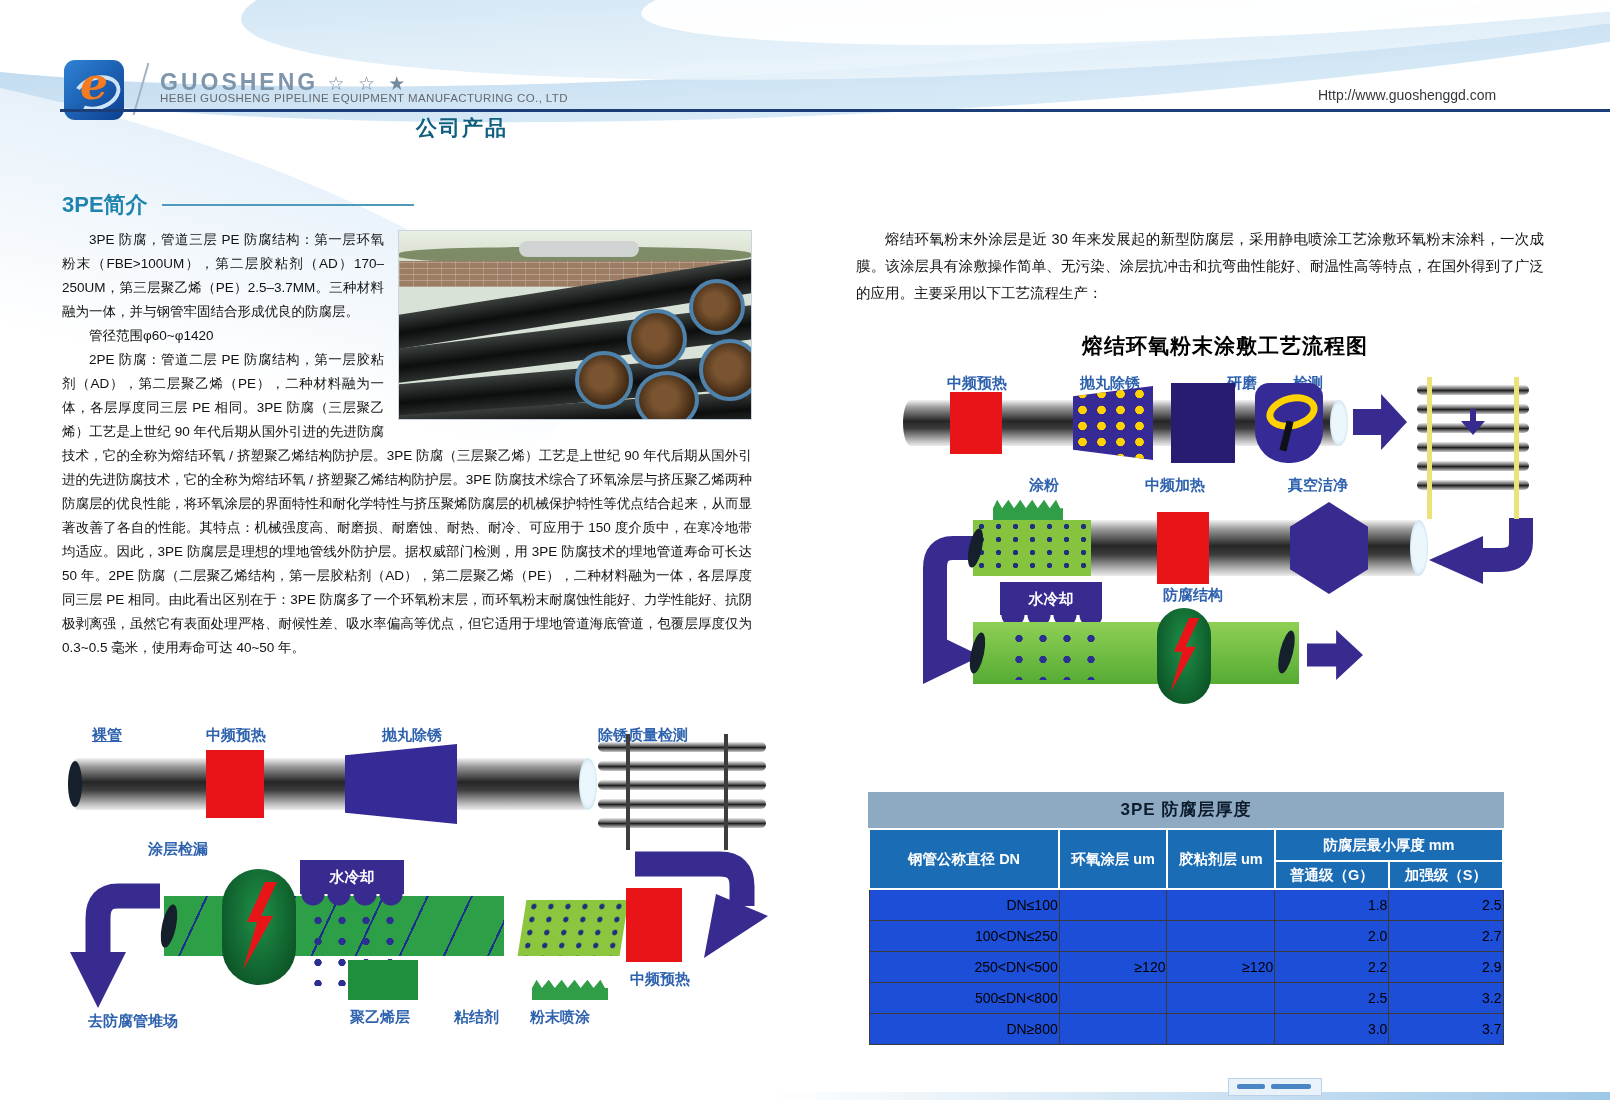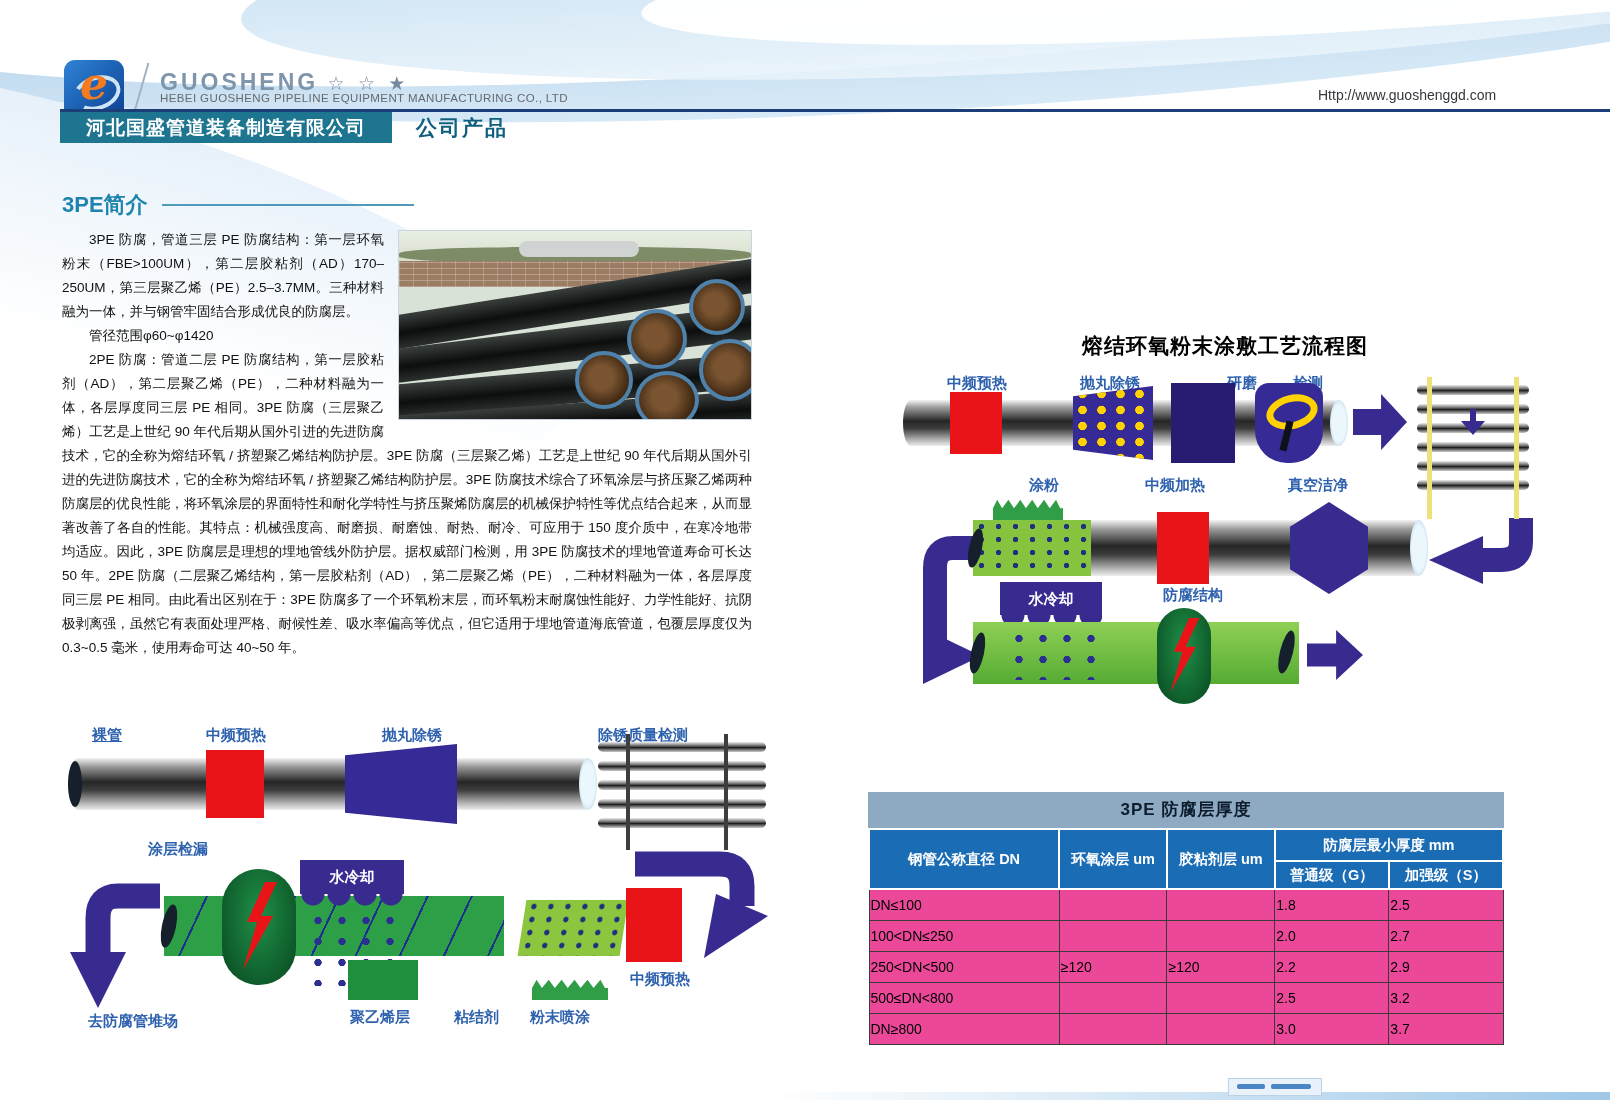--- a/index.html
+++ b/index.html
@@ -107,21 +107,21 @@
   .rightcol{position:absolute;left:856px;top:226px;width:688px;font-size:14.5px;line-height:27px;text-align:justify;}
   .rightcol p{margin:0;text-indent:2em;}
 
   
   .tblwrap{position:absolute;left:868px;top:792px;width:636px;}
   .tbltitle{height:36px;line-height:36px;text-align:center;background:#8ea9c2;color:#0c1c2c;
         font-weight:bold;font-size:17px;letter-spacing:1px;}
   table.spec{width:100%;border-collapse:collapse;table-layout:fixed;}
   table.spec th{background:#1a6cb5;color:#fff;font-size:14.5px;font-weight:bold;border:2px solid #fff;padding:0;}
   table.spec .h1{height:32px;} table.spec .h2{height:28px;}
-  table.spec td{border:1px solid #3a3a3a;text-align:left;font-size:14px;height:28px;color:#000;background:#ec4899;}
+  table.spec td{border:1px solid #3a3a3a;text-align:right;font-size:14px;height:28px;color:#000;background:#1d4ed8;}
   .wm{position:absolute;left:1228px;top:1078px;width:92px;height:16px;background:#e9f2fa;border:1px solid #b9d2e8;}
   .wm i{position:absolute;top:5px;height:5px;background:#4a86c6;border-radius:2px;}
 </style>
 </head>
 <body>
 
 <div class="page">
 
   <div class="sw sw1"></div>
   <div class="sw sw2"></div>
@@ -132,21 +132,20 @@
 
   <div class="logo">
     <span class="ring"></span>
     <span class="e">e</span>
   </div>
   <div class="slash"></div>
   <div class="brand"><span>GUOSHENG</span> <span class="stars">☆ ☆ ★</span></div>
   <div class="brand-sub">HEBEI GUOSHENG PIPELINE EQUIPMENT MANUFACTURING CO., LTD</div>
   <div class="url">Http://www.guoshenggd.com</div>
   <div class="navline"></div>
-  <div class="tealbar">河北国盛管道装备制造有限公司</div>
   <div class="pagetag">公司产品</div>
 
   <div class="leftcol">
     <span class="h-intro">3PE简介</span><span class="h-line"></span>
     <div class="introtext">
       <div class="photo">
         <div class="sky"></div>
         <div class="trees"></div>
         <div class="tank"></div>
         <div class="wall"></div>
@@ -159,20 +158,23 @@
         <div class="pend" style="right:-10px;top:108px;width:62px;height:62px;"></div>
         <div class="pend" style="right:52px;top:140px;width:64px;height:58px;"></div>
         <div class="pend" style="right:118px;top:120px;width:58px;height:58px;"></div>
       </div>
       <p>3PE 防腐，管道三层 PE 防腐结构：第一层环氧粉末（FBE&gt;100UM），第二层胶粘剂（AD）170–250UM，第三层聚乙烯（PE）2.5–3.7MM。三种材料融为一体，并与钢管牢固结合形成优良的防腐层。</p>
       <p>管径范围φ60~φ1420</p>
       <p>2PE 防腐：管道二层 PE 防腐结构，第一层胶粘剂（AD），第二层聚乙烯（PE），二种材料融为一体，各层厚度同三层 PE 相同。3PE 防腐（三层聚乙烯）工艺是上世纪 90 年代后期从国外引进的先进防腐技术，它的全称为熔结环氧 / 挤塑聚乙烯结构防护层。3PE 防腐（三层聚乙烯）工艺是上世纪 90 年代后期从国外引进的先进防腐技术，它的全称为熔结环氧 / 挤塑聚乙烯结构防护层。3PE 防腐技术综合了环氧涂层与挤压聚乙烯两种防腐层的优良性能，将环氧涂层的界面特性和耐化学特性与挤压聚烯防腐层的机械保护特性等优点结合起来，从而显著改善了各自的性能。其特点：机械强度高、耐磨损、耐磨蚀、耐热、耐冷、可应用于 150 度介质中，在寒冷地带均适应。因此，3PE 防腐层是理想的埋地管线外防护层。据权威部门检测，用 3PE 防腐技术的埋地管道寿命可长达 50 年。2PE 防腐（二层聚乙烯结构，第一层胶粘剂（AD），第二层聚乙烯（PE），二种材料融为一体，各层厚度同三层 PE 相同。由此看出区别在于：3PE 防腐多了一个环氧粉末层，而环氧粉末耐腐蚀性能好、力学性能好、抗阴极剥离强，虽然它有表面处理严格、耐候性差、吸水率偏高等优点，但它适用于埋地管道海底管道，包覆层厚度仅为 0.3~0.5 毫米，使用寿命可达 40~50 年。</p>
     </div>
   </div>
 
+  <div class="rightcol">
+    <p>熔结环氧粉末外涂层是近 30 年来发展起的新型防腐层，采用静电喷涂工艺涂敷环氧粉末涂料，一次成膜。该涂层具有涂敷操作简单、无污染、涂层抗冲击和抗弯曲性能好、耐温性高等特点，在国外得到了广泛的应用。主要采用以下工艺流程生产：</p>
+  </div>
 
   <div class="dgr">
     <div class="dgtitle" style="top:2px;">熔结环氧粉末涂敷工艺流程图</div>
 
     <svg class="dsvg" width="660" height="405" viewBox="0 0 660 405">
 
       <path d="M 626 188 V 212 Q 626 230 606 230 H 588" stroke="#372b90" stroke-width="24" fill="none"></path>
       <polygon points="588,206 588,254 534,230" fill="#372b90"></polygon>
 
       <path d="M 86 218 H 58 Q 40 218 40 238 V 326" stroke="#372b90" stroke-width="24" fill="none"></path>

